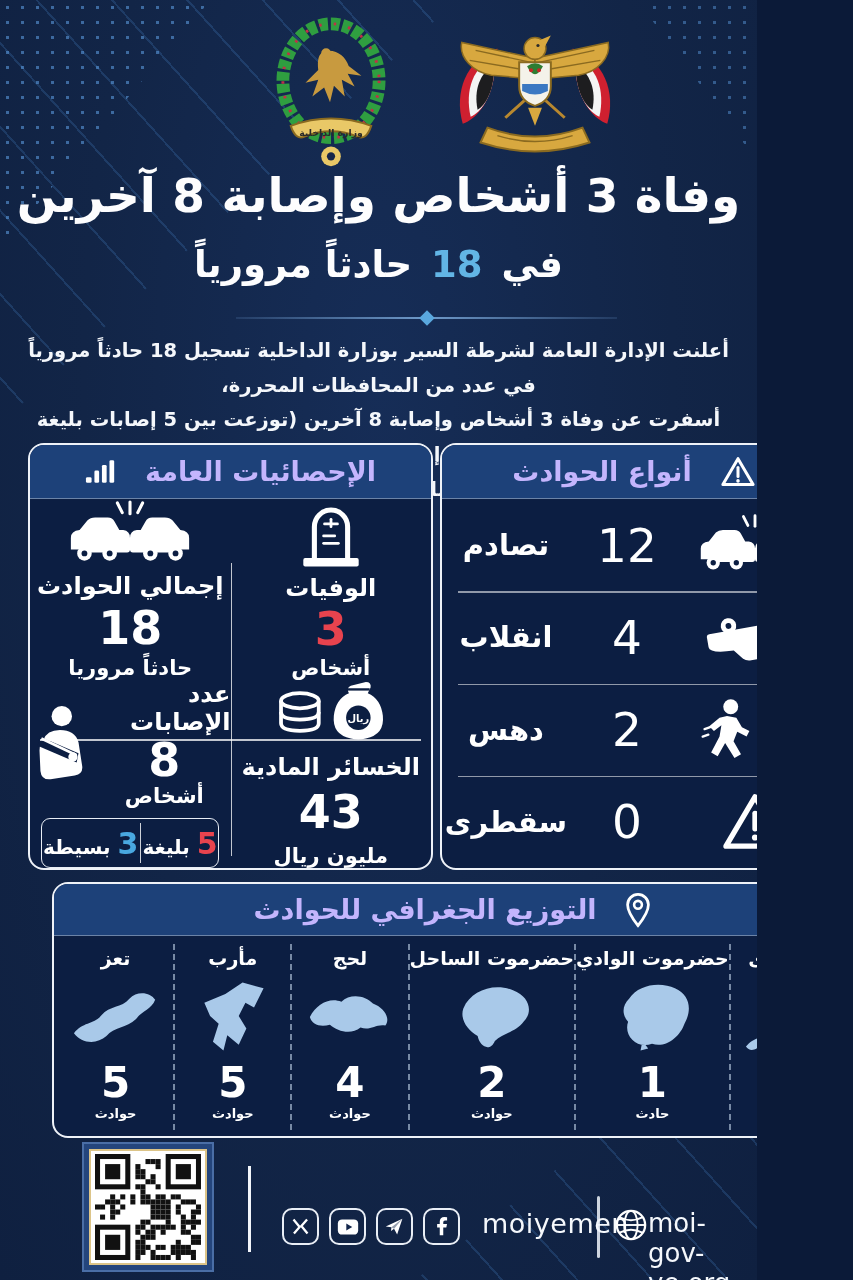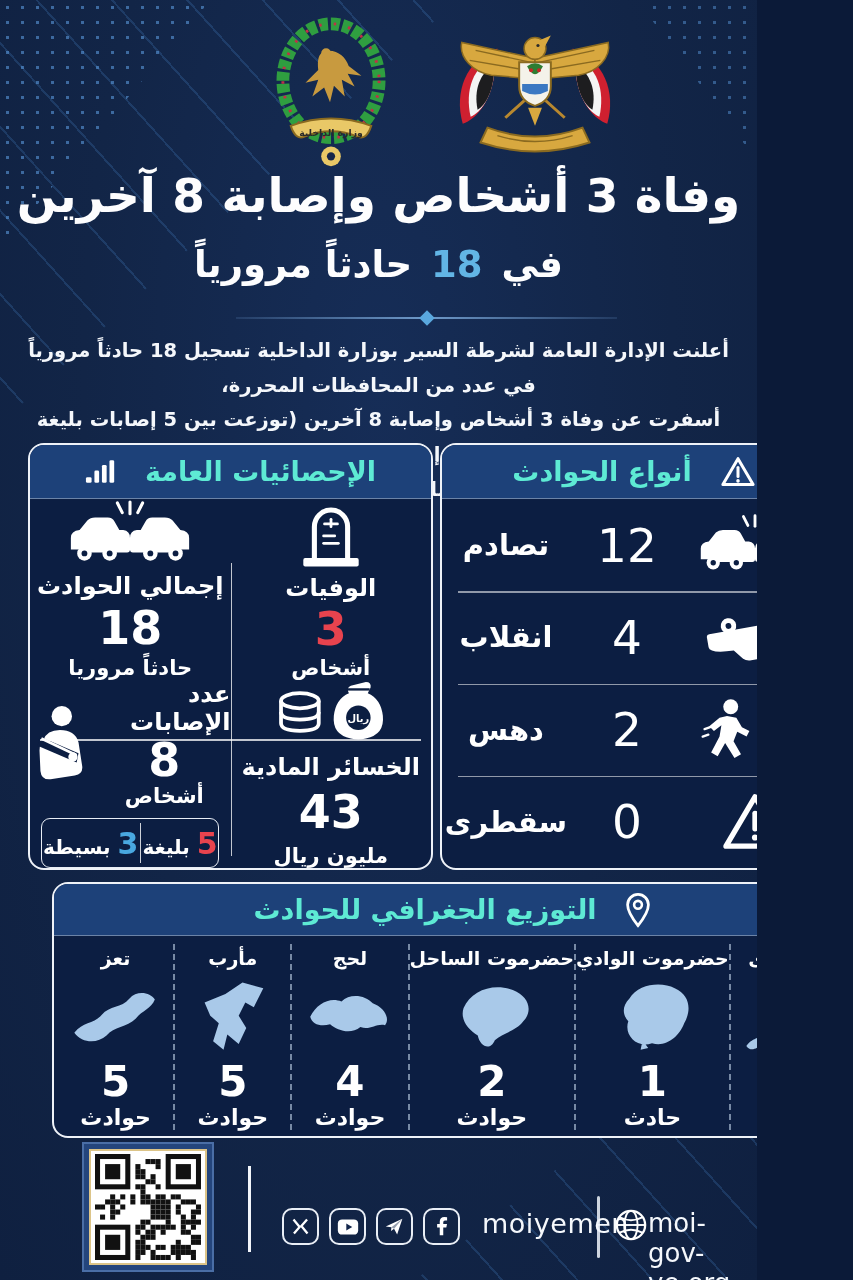--- a/index.html
+++ b/index.html
@@ -30,21 +30,21 @@
                    background:linear-gradient(90deg, rgba(120,170,230,.15), rgba(140,190,240,.75), rgba(120,170,230,.15)); }
   .title-divider .diamond { position:absolute; left:50%; top:50%; width:11px; height:11px;
                    transform:translate(-50%,-50%) rotate(45deg); background:#5aa8de; }
 
   .intro { position:absolute; top:334px; left:22px; right:22px; text-align:center; direction:rtl;
            color:#f4f7fb; font-size:19.5px; font-weight:bold; line-height:1.78; }
 
   
   .panel { position:absolute; border:2px solid #eef2f8; border-radius:16px; background:#0c1e42; overflow:hidden; }
   .panel-header { height:54px; background:#1d4179; display:flex; align-items:center; justify-content:center;
-                  gap:28px; direction:rtl; color:#5eead4; font-size:27px; font-weight:bold;
+                  gap:28px; direction:rtl; color:#c4b5fd; font-size:27px; font-weight:bold;
                   border-bottom:1.5px solid rgba(255,255,255,.35); }
   #stats-panel { left:28px; top:443px; width:405px; height:427px; }
   #types-panel { left:440px; top:443px; width:388px; height:427px; }
   #geo-panel   { left:28px;  top:882px; width:800px; height:256px;margin-left:24px; }
 
   .stats-body { position:absolute; top:54px; left:0; right:0; bottom:0;
                 display:grid; grid-template-columns:1fr 1fr; grid-template-rows:1.02fr 1fr; }
   .stat-cell { display:flex; flex-direction:column; align-items:center; justify-content:space-between; gap:2px; color:#fff; }
   .stat-label { font-size:24px; font-weight:bold; direction:rtl; }
   .stat-value { font-size:46px; font-weight:bold; line-height:1.05; }
@@ -67,21 +67,21 @@
   .type-icon { width:142px; display:flex; justify-content:center; align-items:center; }
   .type-value { flex:1; text-align:center; color:#fff; font-size:47px; font-weight:normal; }
   .type-label { width:128px; text-align:center; color:#fff; font-size:29px; font-weight:bold; }
 
   .geo-body { position:absolute; top:52px; left:0; right:0; bottom:0; display:flex; direction:rtl; padding:8px 4px 6px; }
   .geo-col { flex:1; display:flex; flex-direction:column; align-items:center; gap:2px; color:#fff; }
   .geo-col:not(:last-child) { border-left:2px dashed rgba(210,228,248,.55); }
   .geo-name { font-size:19px; font-weight:bold; height:28px; display:flex; align-items:center; white-space:nowrap; }
   .geo-map { width:104px; height:86px; }
   .geo-value { font-size:42px; font-weight:bold; line-height:1; }
-  .geo-unit { font-size:22px; font-weight:bold; }
+  .geo-unit { font-size:13px; font-weight:bold; }
 
   
   .qr-frame { position:absolute; left:82px; top:1142px; width:132px; height:130px;
               background:#24457c; border:2px solid #4a6ea6; padding:5px; }
   .qr-inner { width:100%; height:100%; background:#fff; border:2px solid #dcc488; padding:3px; }
   .qr-inner svg { width:100%; height:100%; display:block; }
   .footer-div { position:absolute; background:#f2f5fa; width:2.5px; }
   #footer-div-1 { left:248px; top:1166px; height:86px; }
   #footer-div-2 { left:597px; top:1196px; height:62px; border-radius:2px; background:rgba(240,245,250,.85); }
   .social-row { position:absolute; left:282px; top:1208px; display:flex; align-items:flex-start; gap:10px; }

